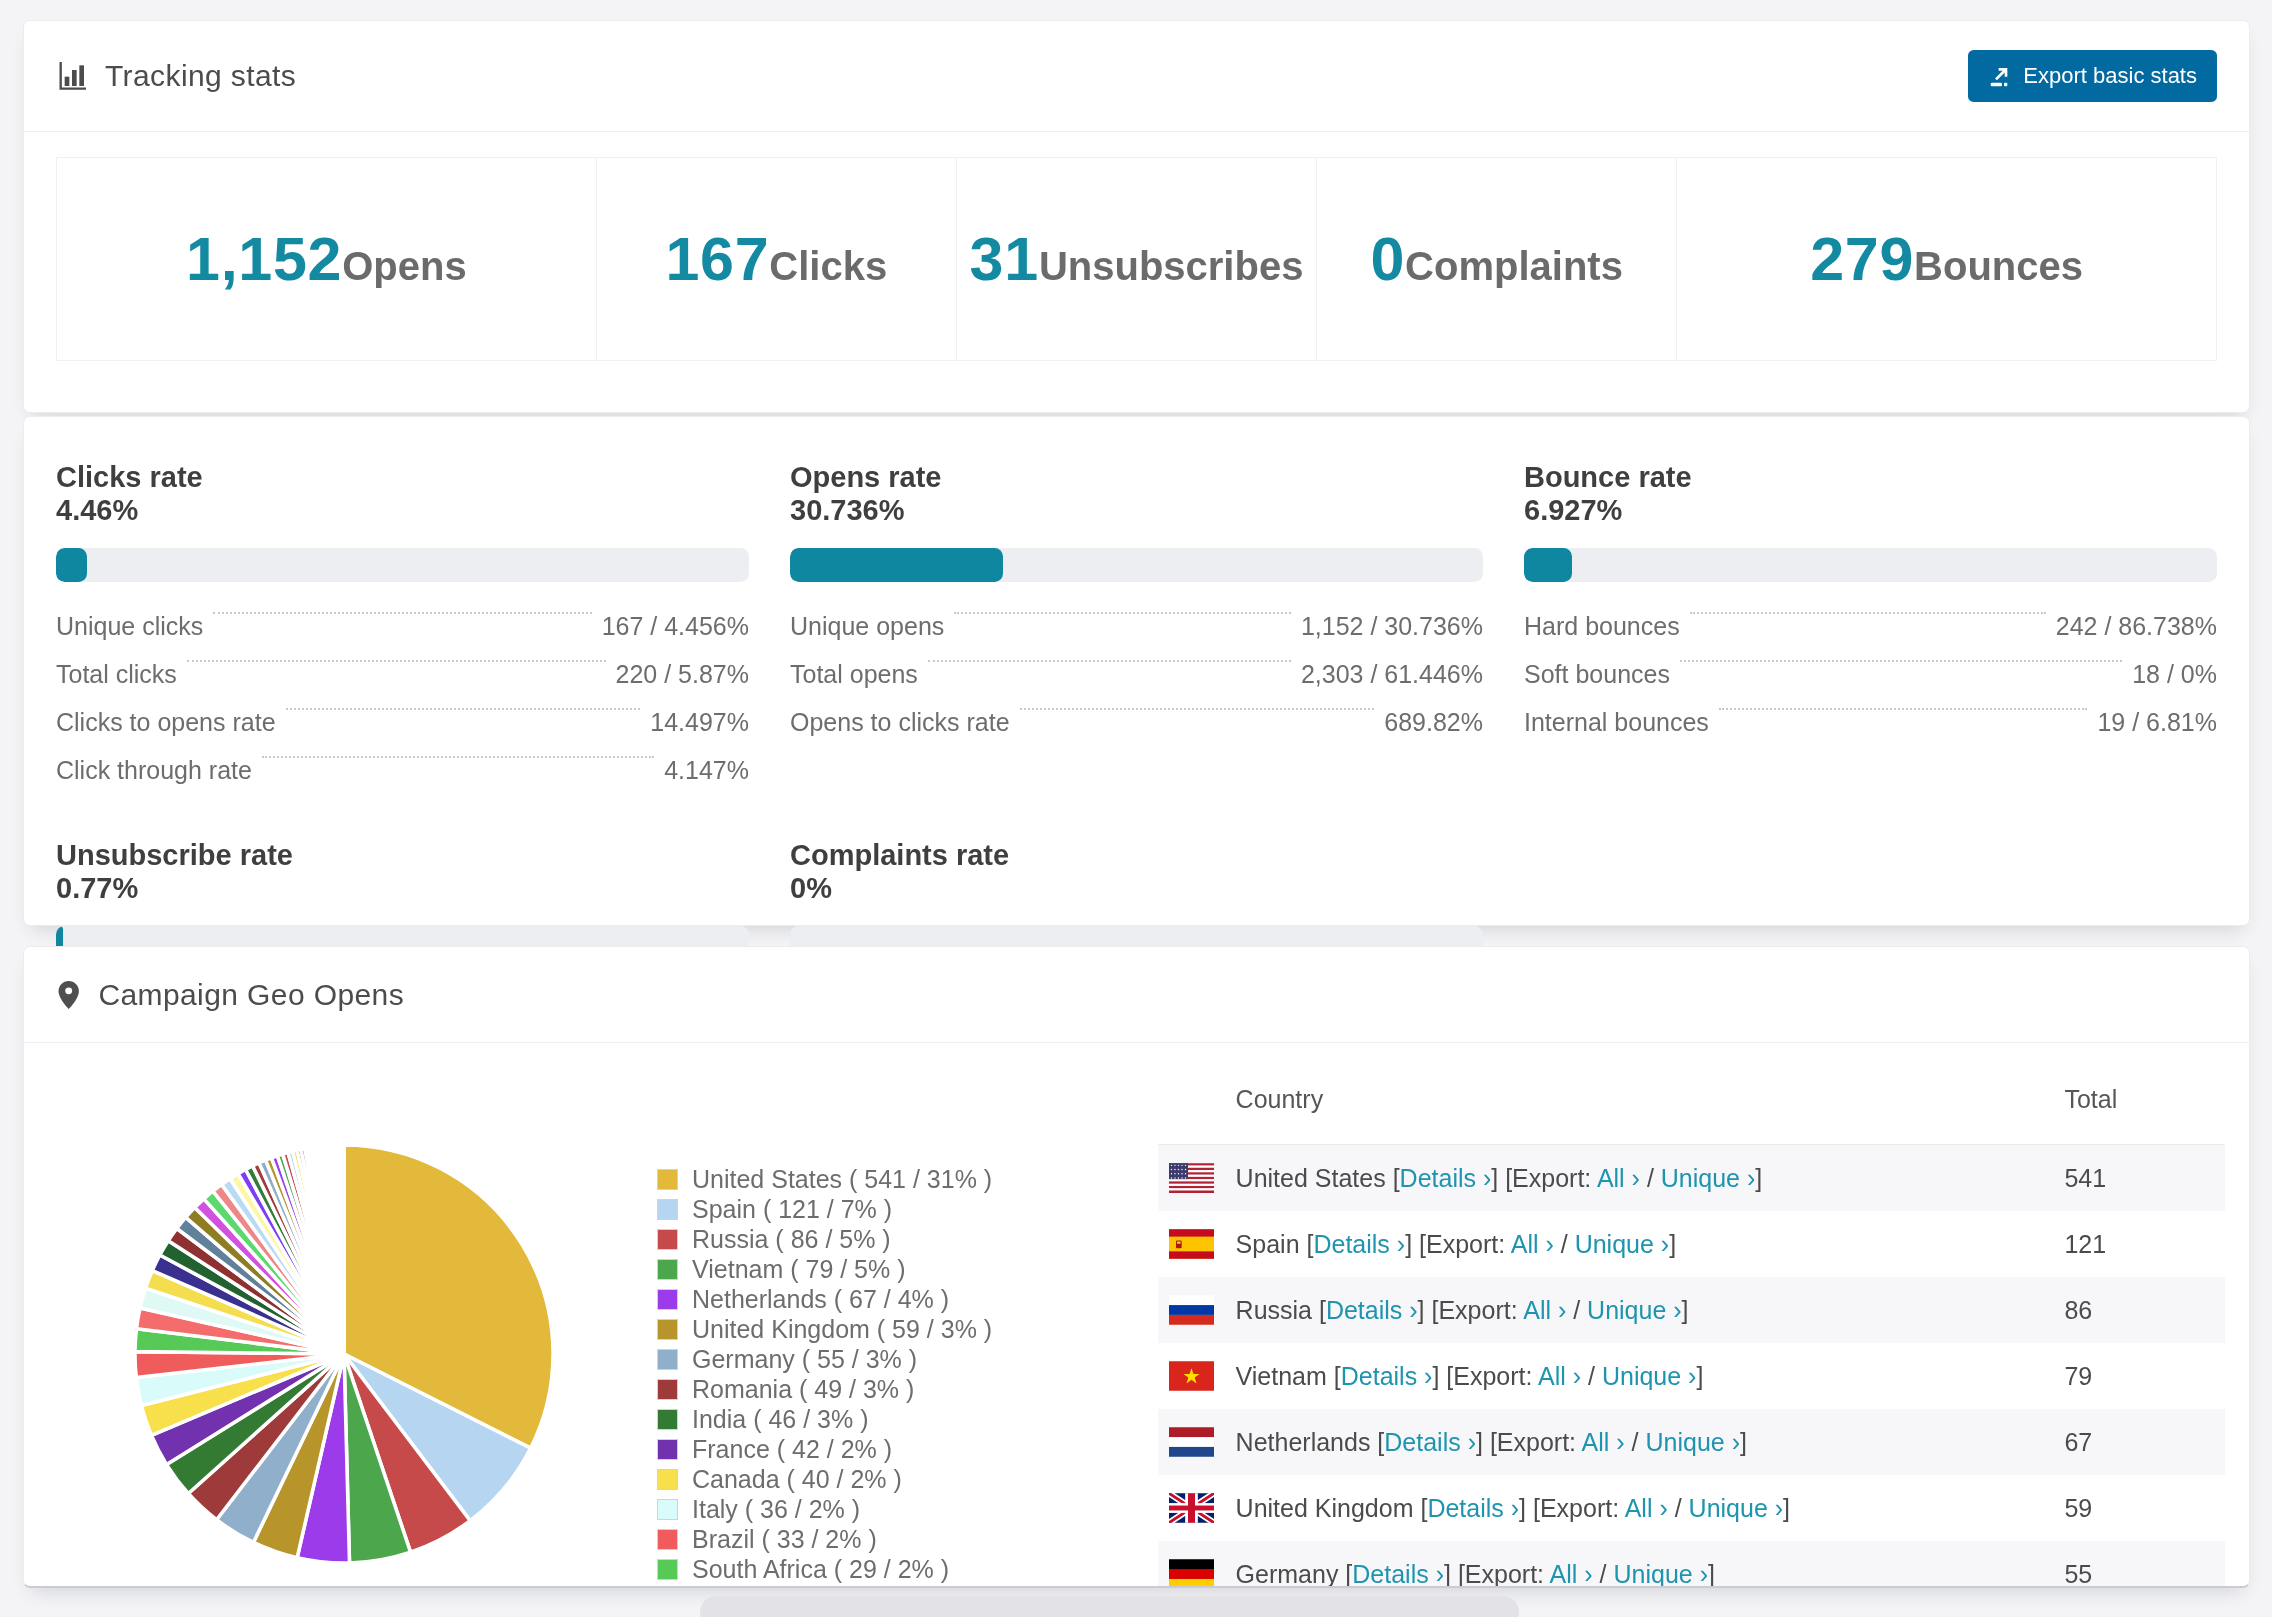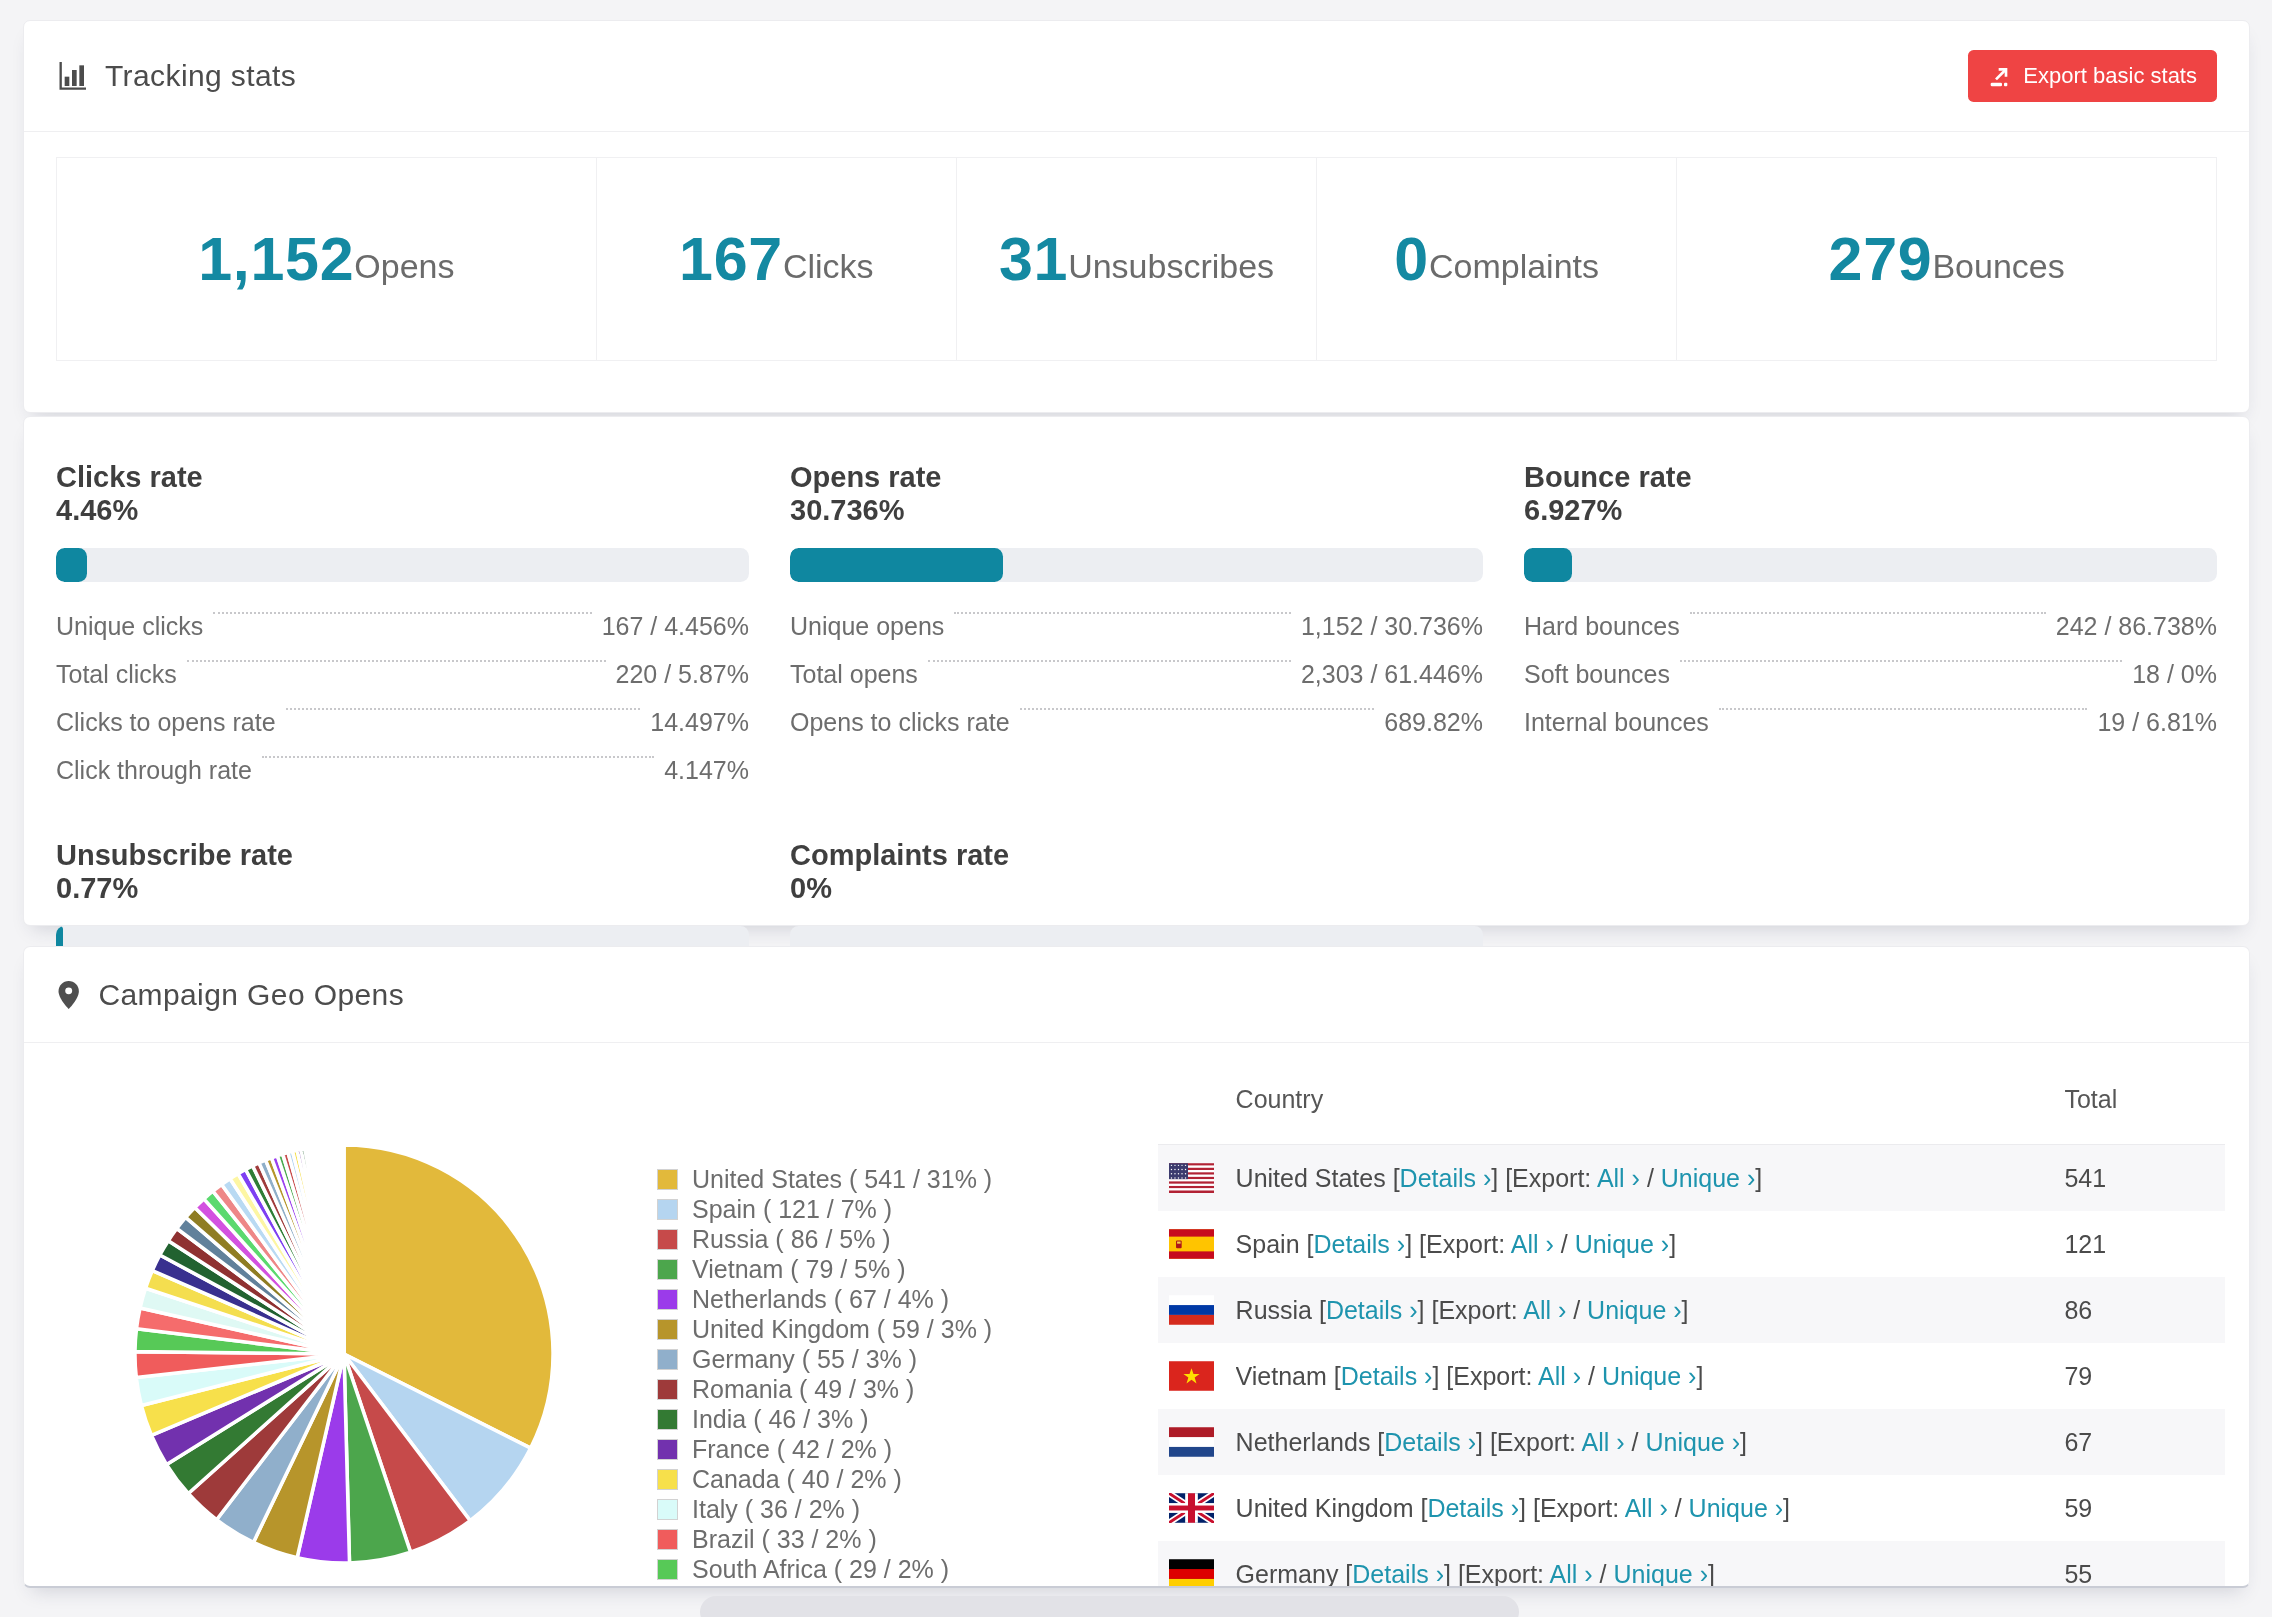--- a/index.html
+++ b/index.html
@@ -13,32 +13,32 @@
   .card1{top:20px;height:393px;}
   .card2{top:416px;height:510px;}
   .card3{top:946px;height:642px;overflow:hidden;border-bottom:2.1px solid #c9ccd5;}
 
   .card-header{height:110px;display:flex;align-items:center;padding:0 32px;
                border-bottom:1.4px solid #efeff1;}
   .card-title{font-size:30px;color:#4c4c4c;font-weight:500;margin-left:17px;letter-spacing:0.4px;}
   .hdr-icon{display:flex;align-items:center;}
 
   .btn-export{display:flex;align-items:center;gap:11.3px;margin-left:auto;
-              background:#ef4444;color:#fff;border:none;border-radius:5.6px;
+              background:#0369a1;color:#fff;border:none;border-radius:5.6px;
               font-size:22px;padding:12.7px 20px;cursor:pointer;
               font-family:"Liberation Sans","DejaVu Sans",sans-serif;}
 
   
   .counter-row{margin:25.4px 32px 0;display:flex;height:202px;border:0.7px solid #f0f0f2;}
   .counter-cell{flex:1;display:flex;flex-direction:row;align-items:center;
                 justify-content:center;border-left:0.7px solid #f0f0f2;}
   .counter-cell.wide{flex:1.5;}
   .counter-cell:first-child{border-left:none;}
   .counter-value{font-size:61px;font-weight:700;color:#1489A2;letter-spacing:0.7px;}
-  .counter-label{font-size:34px;color:#6b6b6b;margin-top:14px;}
+  .counter-label{font-size:40px;color:#6b6b6b;margin-top:14px;font-weight:bold;}
 
   
   .card2-inner{padding:37px 32px;}
   .rates-grid{display:grid;grid-template-columns:1fr 1fr 1fr;column-gap:41px;}
   .rates-grid.second{margin-top:47px;}
   .rate-head{display:flex;justify-content:space-between;align-items:baseline;
              font-size:29px;font-weight:700;color:#3f3f3f;margin-top:7px;flex-direction:column;}
   .rate-bar{margin-top:21px;height:34px;background:#eceef2;border-radius:8.5px;overflow:hidden;}
   .rate-fill{height:100%;background:#0F87A0;border-radius:8.5px;}
   .rate-rows{margin-top:30px;}

